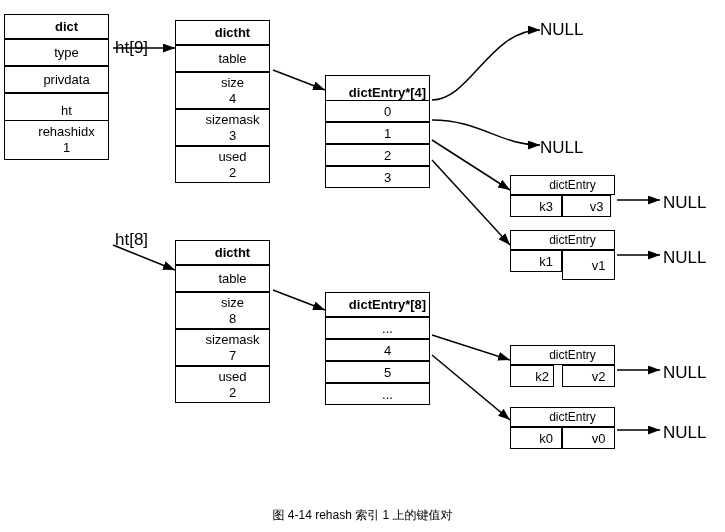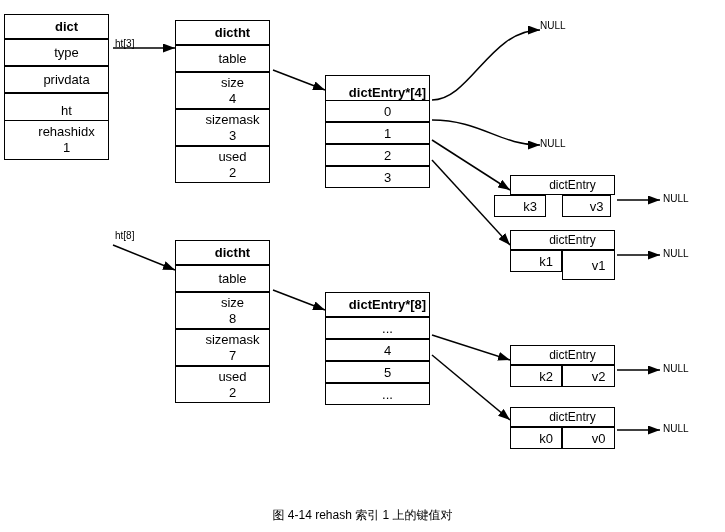--- a/index.html
+++ b/index.html
@@ -23,21 +23,21 @@
       background: #fff;
       text-align: center;
       display: flex;
       align-items: center;
       justify-content: center;
       padding-left: 20px;
     }
     .label {
       position: absolute;
       text-align: center;
-      font-size: 10px;
+      font-size: 17px;
     }
     svg.arrows {
       position: absolute;
       top: 0; left: 0;
       width: 725px;
       height: 510px;
       pointer-events: none;
     }
     .caption {
       position: absolute;
@@ -90,21 +90,21 @@
   </svg>
 
   <div class="box" style="left:4px;top:14px;width:105px;height:25px;font-weight:bold;">
     <span>dict</span>
   </div>
   <div class="box" style="left:4px;top:39px;width:105px;height:27px;">type</div>
   <div class="box" style="left:4px;top:66px;width:105px;height:27px;">privdata</div>
   <div class="box" style="left:4px;top:93px;width:105px;height:35px;">ht</div>
   <div class="box" style="left:4px;top:120px;width:105px;height:40px;line-height:1.2;">rehashidx<br>1</div>
 
-  <div class="label" style="left:115px;top:38px;">ht[3]</div>
+  <div class="label" style="left:115px;top:38px;">ht[9]</div>
 
   <div class="label" style="left:115px;top:230px;">ht[8]</div>
 
   <div class="box" style="left:175px;top:20px;width:95px;height:25px;font-weight:bold;">dictht</div>
   <div class="box" style="left:175px;top:45px;width:95px;height:27px;">table</div>
   <div class="box" style="left:175px;top:72px;width:95px;height:37px;line-height:1.2;">size<br>4</div>
   <div class="box" style="left:175px;top:109px;width:95px;height:37px;line-height:1.2;">sizemask<br>3</div>
   <div class="box" style="left:175px;top:146px;width:95px;height:37px;line-height:1.2;">used<br>2</div>
 
   <div class="box" style="left:325px;top:75px;width:105px;height:35px;font-weight:bold;">dictEntry*[4]</div>
@@ -126,29 +126,29 @@
   <div class="box" style="left:325px;top:383px;width:105px;height:22px;">...</div>
 
   <div class="label" style="left:540px;top:20px;">NULL</div>
   <div class="label" style="left:540px;top:138px;">NULL</div>
   <div class="label" style="left:663px;top:193px;">NULL</div>
   <div class="label" style="left:663px;top:248px;">NULL</div>
   <div class="label" style="left:663px;top:363px;">NULL</div>
   <div class="label" style="left:663px;top:423px;">NULL</div>
 
   <div class="box" style="left:510px;top:175px;width:105px;height:20px;font-size:12px;">dictEntry</div>
-  <div class="box" style="left:494px;top:195px;width:52px;height:22px;">k3</div>
+  <div class="box" style="left:510px;top:195px;width:52px;height:22px;">k3</div>
   <div class="box" style="left:562px;top:195px;width:49px;height:22px;">v3</div>
 
   <div class="box" style="left:510px;top:230px;width:105px;height:20px;font-size:12px;">dictEntry</div>
   <div class="box" style="left:510px;top:250px;width:52px;height:22px;">k1</div>
   <div class="box" style="left:562px;top:250px;width:53px;height:30px;">v1</div>
 
   <div class="box" style="left:510px;top:345px;width:105px;height:20px;font-size:12px;">dictEntry</div>
-  <div class="box" style="left:510px;top:365px;width:52px;height:22px;">k2</div>
+  <div class="box" style="left:510px;top:365px;width:44px;height:22px;">k2</div>
   <div class="box" style="left:562px;top:365px;width:53px;height:22px;">v2</div>
 
   <div class="box" style="left:510px;top:407px;width:105px;height:20px;font-size:12px;">dictEntry</div>
   <div class="box" style="left:510px;top:427px;width:52px;height:22px;">k0</div>
   <div class="box" style="left:562px;top:427px;width:53px;height:22px;">v0</div>
 
 </div>
 
 <div class="caption">图 4-14   rehash 索引 1 上的键值对</div>
 

